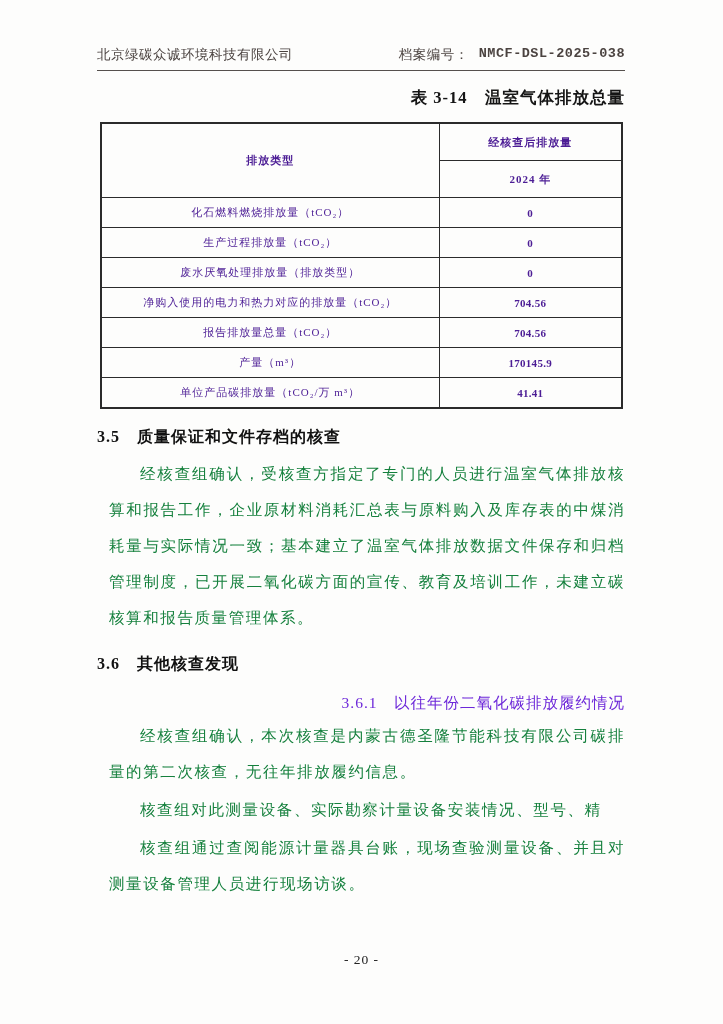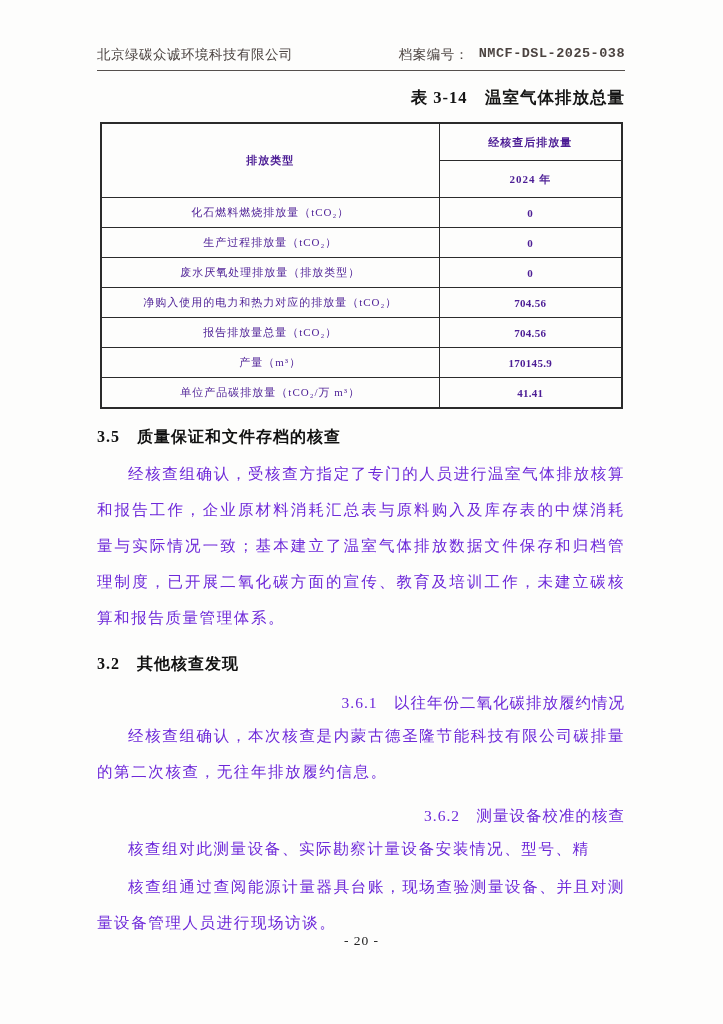--- a/index.html
+++ b/index.html
@@ -91,34 +91,34 @@
   .sub-heading {
     margin: 13px 0 0 0;
     font-size: 15.5px;
     font-weight: normal;
     color: #6d28d9;
     letter-spacing: 1px;
     line-height: 26px;
     text-align: right;
   }
   .body-para {
-    margin: 6px 0 0 0;
+    margin: 6px 0 0 12px;
     font-size: 15.5px;
     line-height: 36px;
     letter-spacing: 1.6px;
     text-align: justify;
     text-indent: 2em;
-    color: #6d28d9;
+    color: #15803d;
   }
   .body-para.tight { margin-top: 2px; }
   
   .page-footer {
     position: absolute;
     left: 0;
-    bottom: 75px;
+    bottom: 56px;
     width: 100%;
     text-align: center;
     font-size: 13.5px;
     color: #222;
     letter-spacing: 1px;
   }
 </style>
 </head>
 <body>
 
@@ -176,24 +176,23 @@
       <tr>
         <td>单位产品碳排放量（tCO₂/万 m³）</td>
         <td class="val">41.41</td>
       </tr>
     </tbody>
   </table>
 
   <h2 class="sec-heading">3.5　质量保证和文件存档的核查</h2>
   <p class="body-para">经核查组确认，受核查方指定了专门的人员进行温室气体排放核算和报告工作，企业原材料消耗汇总表与原料购入及库存表的中煤消耗量与实际情况一致；基本建立了温室气体排放数据文件保存和归档管理制度，已开展二氧化碳方面的宣传、教育及培训工作，未建立碳核算和报告质量管理体系。</p>
 
-  <h2 class="sec-heading">3.2　其他核查发现</h2>
+  <h2 class="sec-heading">3.6　其他核查发现</h2>
 
   <h3 class="sub-heading">3.6.1　以往年份二氧化碳排放履约情况</h3>
   <p class="body-para tight">经核查组确认，本次核查是内蒙古德圣隆节能科技有限公司碳排量的第二次核查，无往年排放履约信息。</p>
 
-  <h3 class="sub-heading">3.6.2　测量设备校准的核查</h3>
   <p class="body-para tight">核查组对此测量设备、实际勘察计量设备安装情况、型号、精</p>
   <p class="body-para tight">核查组通过查阅能源计量器具台账，现场查验测量设备、并且对测量设备管理人员进行现场访谈。</p>
 
   <div class="page-footer">- 20 -</div>
 
 </div>
 
 </body></html>

